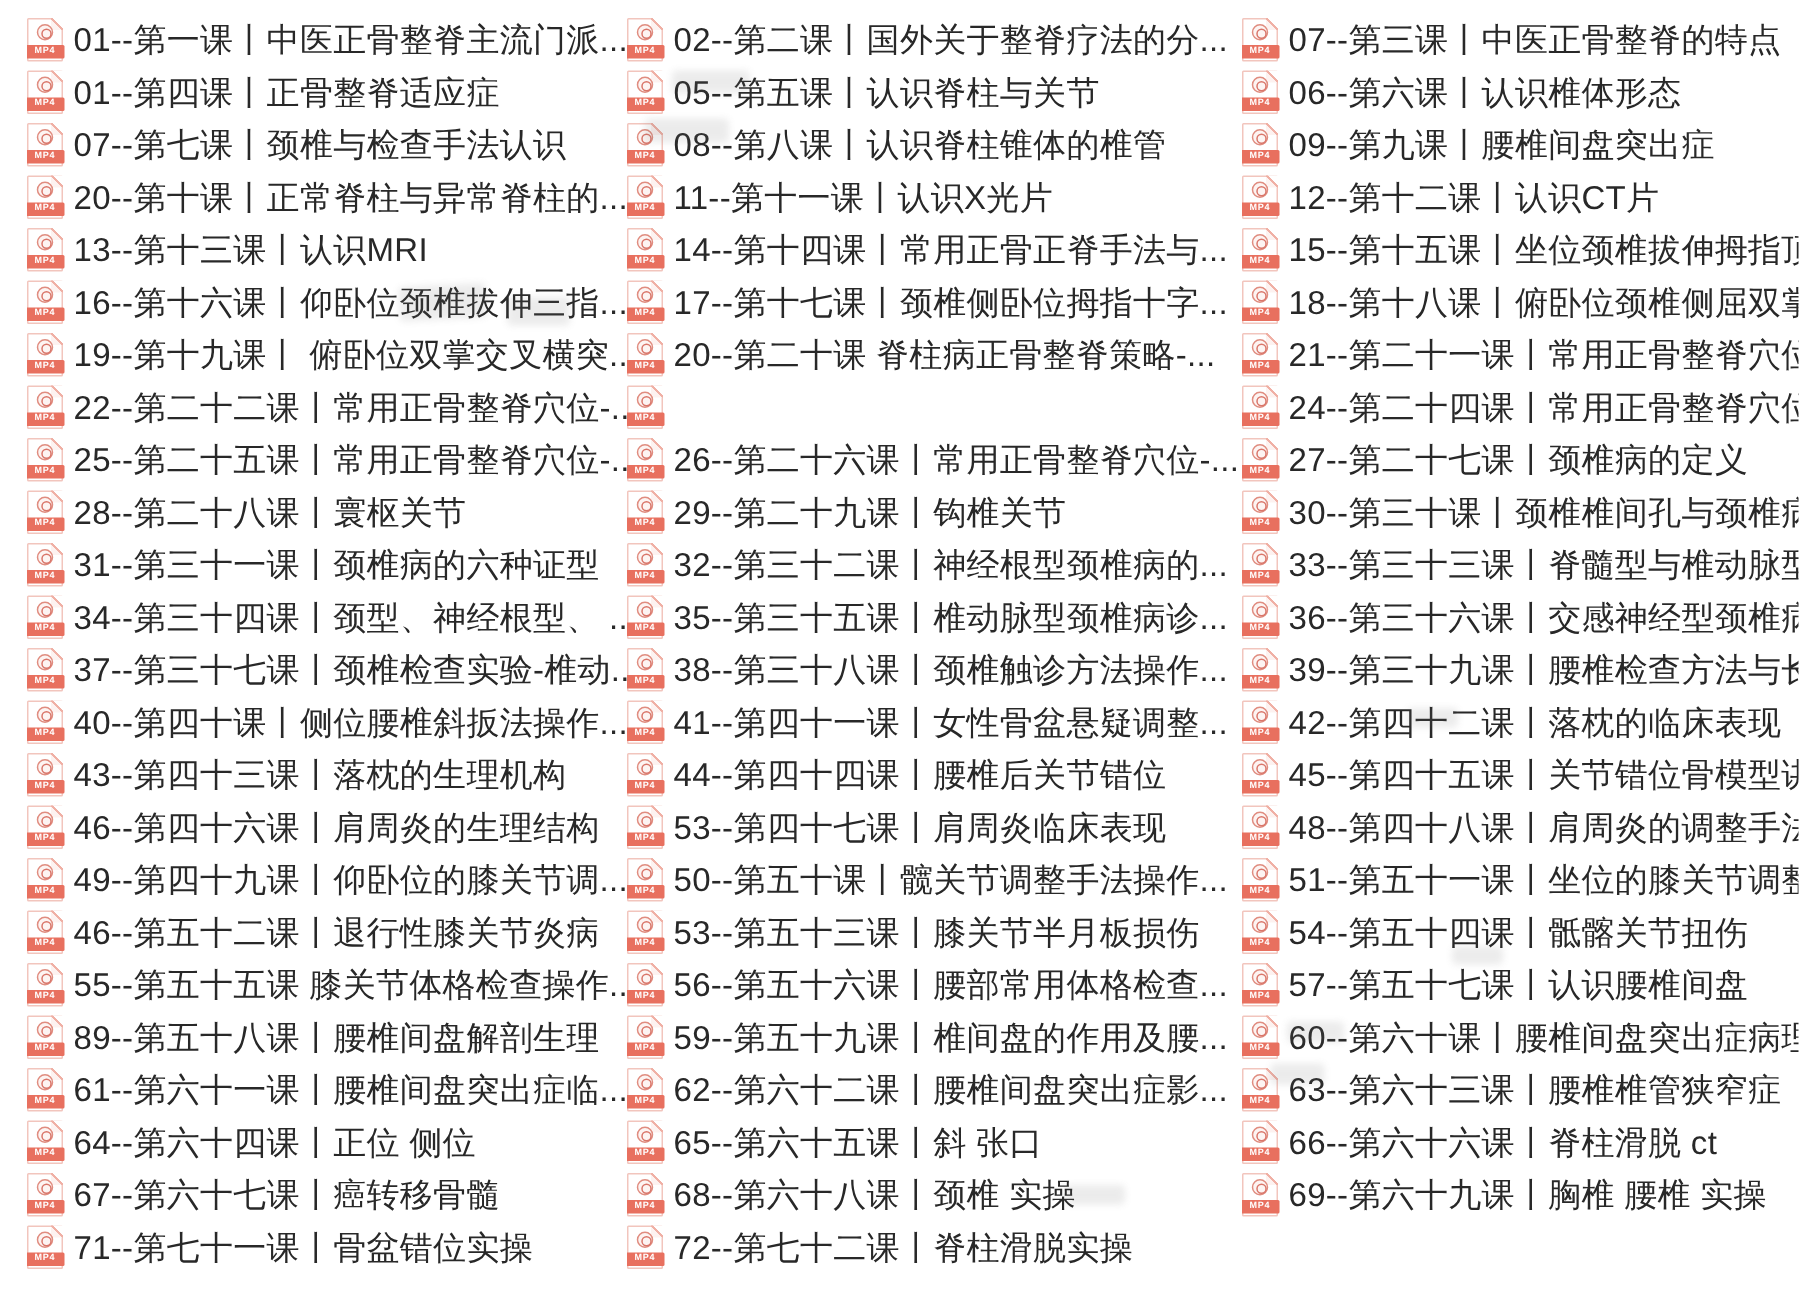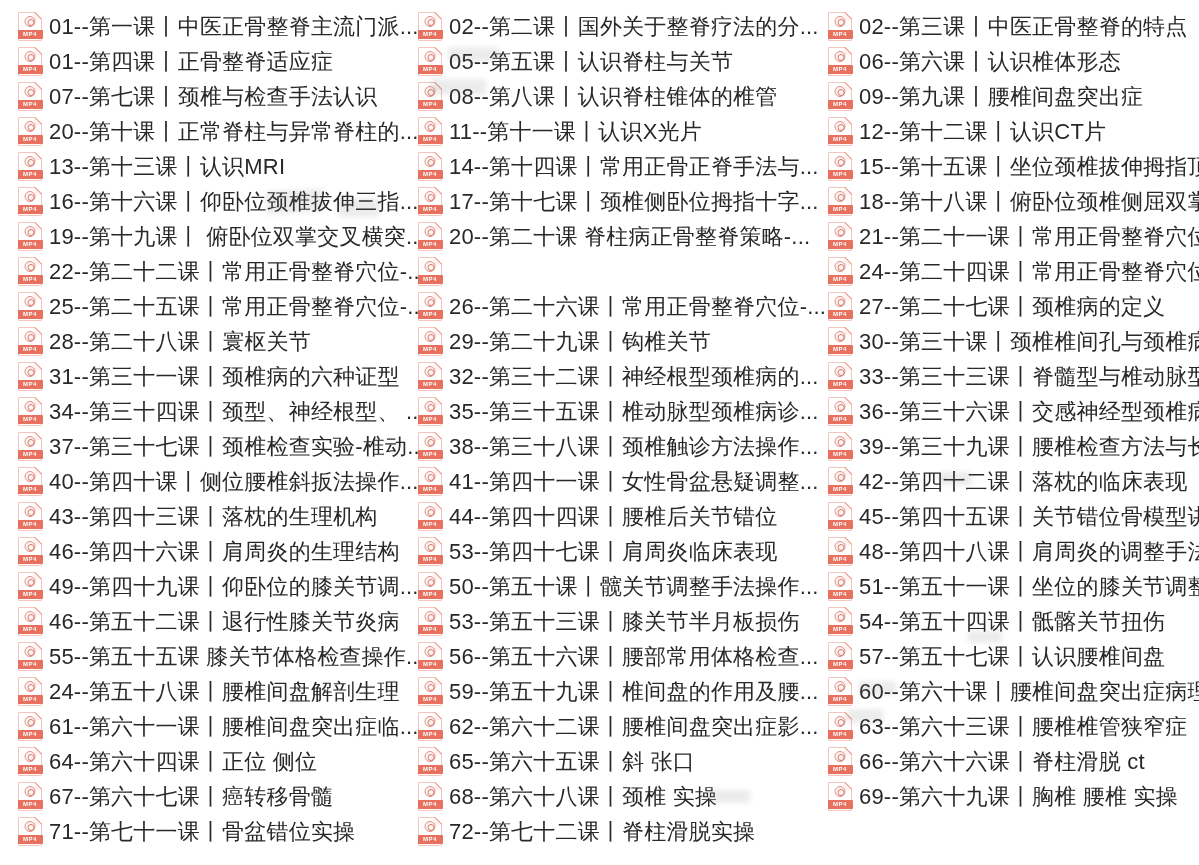--- a/index.html
+++ b/index.html
@@ -119,21 +119,21 @@
       <span class="mp4-badge" style="background: rgb(232, 112, 95);">MP4</span>
     </span>
     <span class="file-name">02--第二课丨国外关于整脊疗法的分...</span>
   </div>
       <div class="file-item">
     <span class="file-icon">
       <span class="fold-corner"></span>
       <span class="disc-emblem"></span>
       <span class="mp4-badge" style="background: rgb(232, 112, 95);">MP4</span>
     </span>
-    <span class="file-name">02--第三课丨中医正骨整脊的特点</span>
+    <span class="file-name">07--第三课丨中医正骨整脊的特点</span>
   </div>
       <div class="file-item">
     <span class="file-icon">
       <span class="fold-corner"></span>
       <span class="disc-emblem"></span>
       <span class="mp4-badge" style="background: rgb(232, 112, 95);">MP4</span>
     </span>
     <span class="file-name">01--第四课丨正骨整脊适应症</span>
   </div>
       <div class="file-item">
@@ -558,21 +558,21 @@
       <span class="mp4-badge" style="background: rgb(232, 112, 95);">MP4</span>
     </span>
     <span class="file-name">57--第五十七课丨认识腰椎间盘</span>
   </div>
       <div class="file-item">
     <span class="file-icon">
       <span class="fold-corner"></span>
       <span class="disc-emblem"></span>
       <span class="mp4-badge" style="background: rgb(232, 112, 95);">MP4</span>
     </span>
-    <span class="file-name">24--第五十八课丨腰椎间盘解剖生理</span>
+    <span class="file-name">89--第五十八课丨腰椎间盘解剖生理</span>
   </div>
       <div class="file-item">
     <span class="file-icon">
       <span class="fold-corner"></span>
       <span class="disc-emblem"></span>
       <span class="mp4-badge" style="background: rgb(232, 112, 95);">MP4</span>
     </span>
     <span class="file-name">59--第五十九课丨椎间盘的作用及腰...</span>
   </div>
       <div class="file-item">

